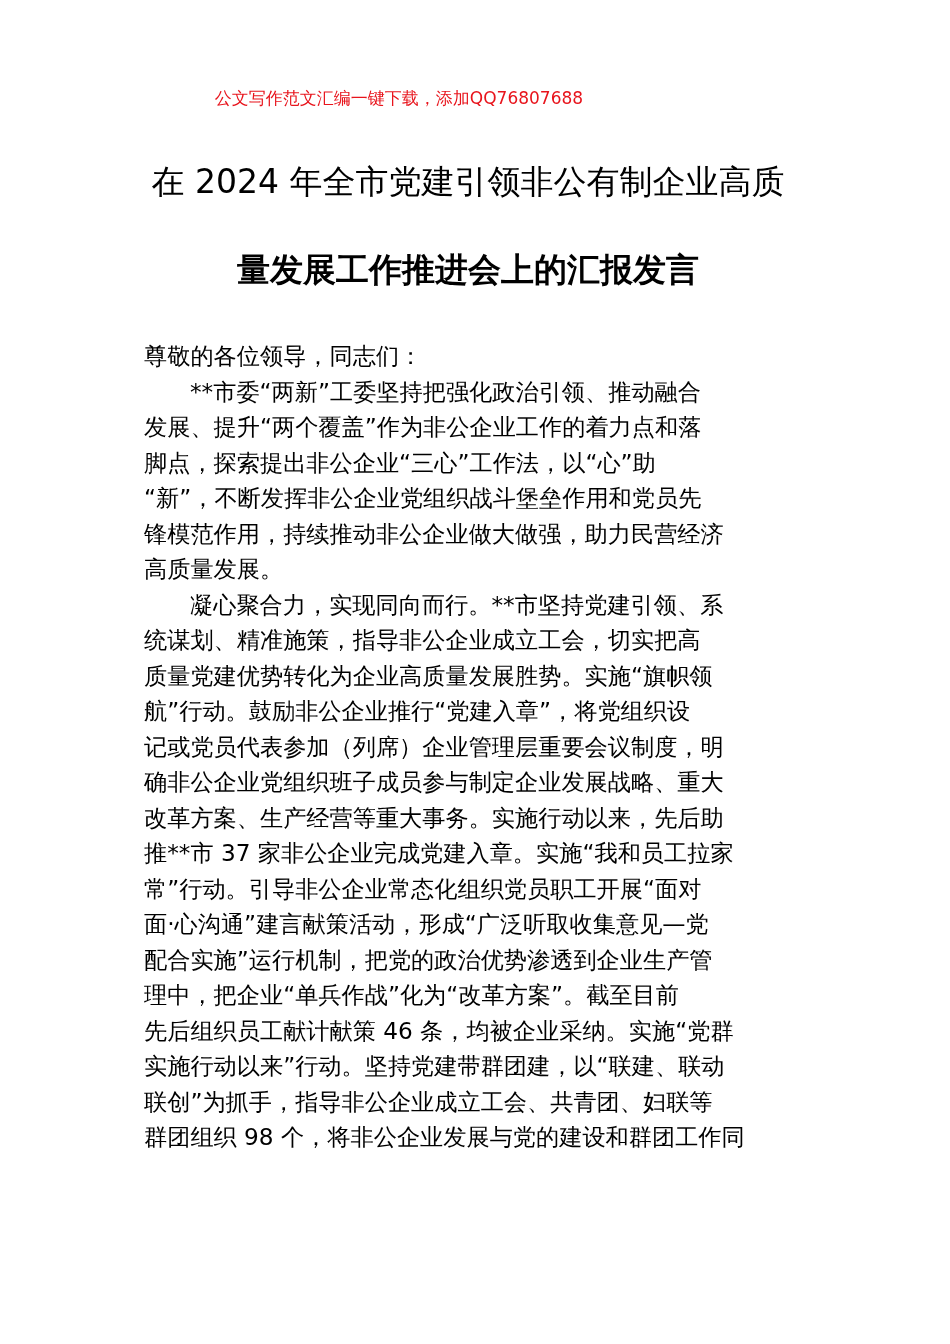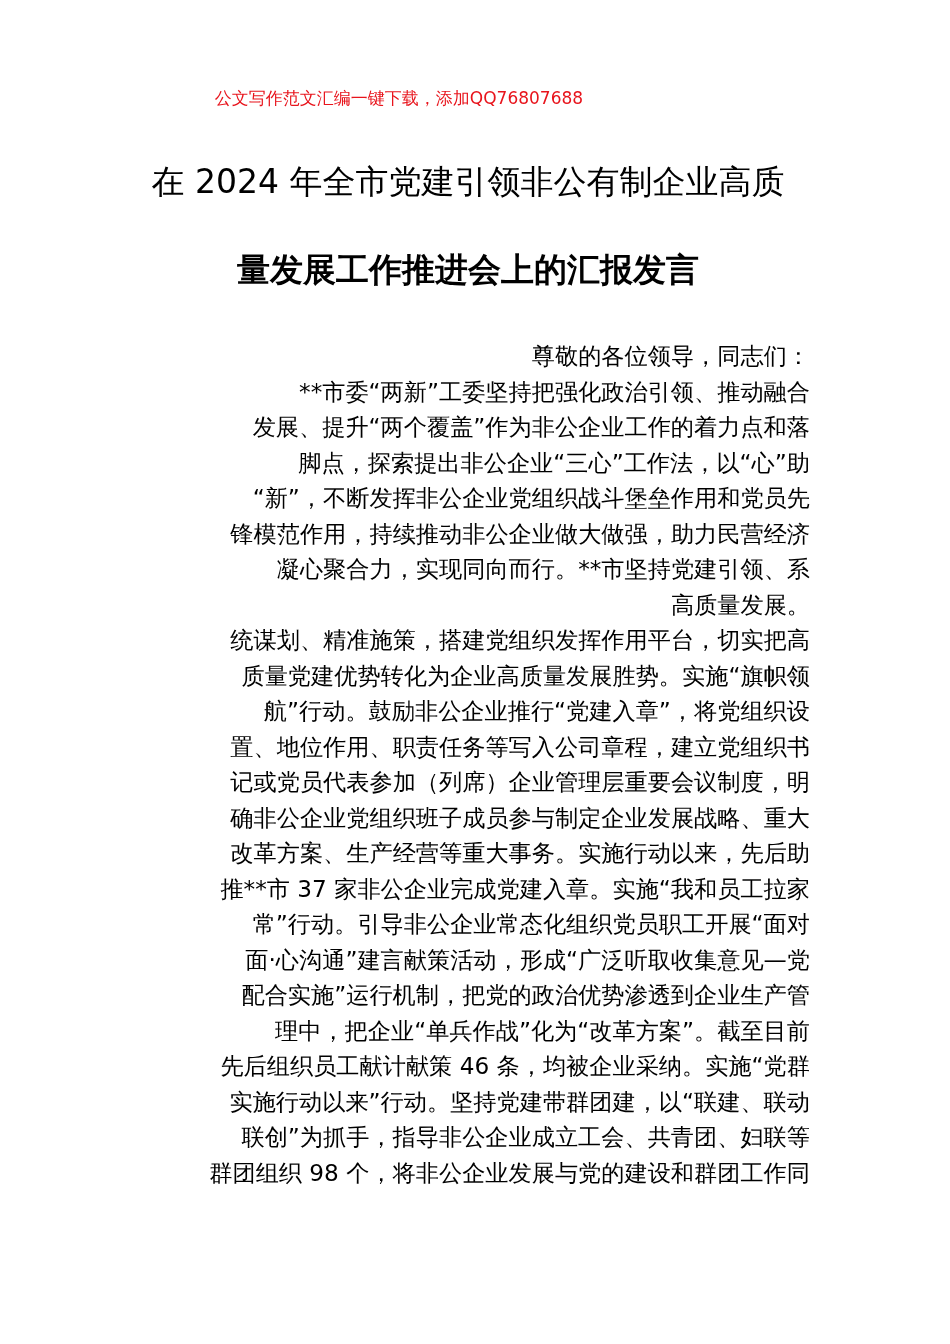--- a/index.html
+++ b/index.html
@@ -2,44 +2,43 @@
 <html><head>
 <meta charset="utf-8">
 <style>
   html, body { margin: 0; padding: 0; background: #ffffff; }
   body { width: 950px; height: 1344px; position: relative; overflow: hidden; font-family: "DejaVu Sans", sans-serif; color: #000; }
   .header-note { position: absolute; top: 86px; left: 0; width: 798px; text-align: center; color: #e8141c; font-size: 17px; letter-spacing: 0px; line-height: 24px; }
   .title { position: absolute; left: 128px; width: 680px; text-align: center; font-size: 33px; line-height: 44px; color: #000; }
   .title.l1 { top: 160px; }
   .title.l2 { top: 248px; font-weight: bold; }
   .body-text { position: absolute; left: 144px; top: 338px; width: 666px; font-size: 23.2px; line-height: 35.5px; color: #000; }
-  .line { white-space: nowrap; display: block; overflow: visible; text-align: right; }
+  .line { white-space: nowrap; display: block; overflow: visible; }
   .indent { padding-left: 46px; }
 </style>
 </head>
 <body>
 
 <div class="header-note">公文写作范文汇编一键下载，添加QQ76807688</div>
 
 <div class="title l1">在 2024 年全市党建引领非公有制企业高质</div>
 <div class="title l2">量发展工作推进会上的汇报发言</div>
 
 <div class="body-text">
   <span class="line">尊敬的各位领导，同志们：</span>
   <span class="line indent">**市委“两新”工委坚持把强化政治引领、推动融合</span>
   <span class="line">发展、提升“两个覆盖”作为非公企业工作的着力点和落</span>
   <span class="line">脚点，探索提出非公企业“三心”工作法，以“心”助</span>
   <span class="line">“新”，不断发挥非公企业党组织战斗堡垒作用和党员先</span>
   <span class="line">锋模范作用，持续推动非公企业做大做强，助力民营经济</span>
+  <span class="line">高质量发展。</span>
   <span class="line indent">凝心聚合力，实现同向而行。**市坚持党建引领、系</span>
-  <span class="line">高质量发展。</span>
-  <span class="line">统谋划、精准施策，搭建党组织发挥作用平台，切实把高</span>
+  <span class="line">统谋划、精准施策，指导非公企业成立工会，切实把高</span>
   <span class="line">质量党建优势转化为企业高质量发展胜势。实施“旗帜领</span>
   <span class="line">航”行动。鼓励非公企业推行“党建入章”，将党组织设</span>
-  <span class="line">置、地位作用、职责任务等写入公司章程，建立党组织书</span>
   <span class="line">记或党员代表参加（列席）企业管理层重要会议制度，明</span>
   <span class="line">确非公企业党组织班子成员参与制定企业发展战略、重大</span>
   <span class="line">改革方案、生产经营等重大事务。实施行动以来，先后助</span>
   <span class="line">推**市 37 家非公企业完成党建入章。实施“我和员工拉家</span>
   <span class="line">常”行动。引导非公企业常态化组织党员职工开展“面对</span>
   <span class="line">面·心沟通”建言献策活动，形成“广泛听取收集意见—党</span>
   <span class="line">配合实施”运行机制，把党的政治优势渗透到企业生产管</span>
   <span class="line">理中，把企业“单兵作战”化为“改革方案”。截至目前</span>
   <span class="line">先后组织员工献计献策 46 条，均被企业采纳。实施“党群</span>
   <span class="line">实施行动以来”行动。坚持党建带群团建，以“联建、联动</span>

